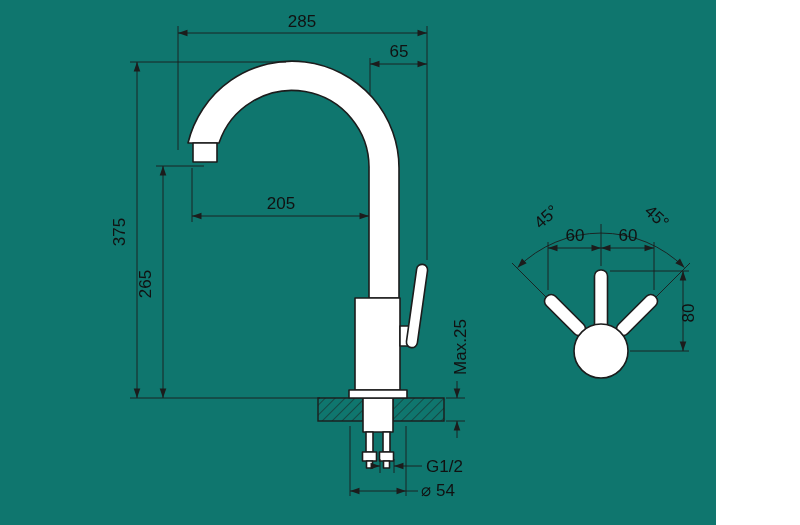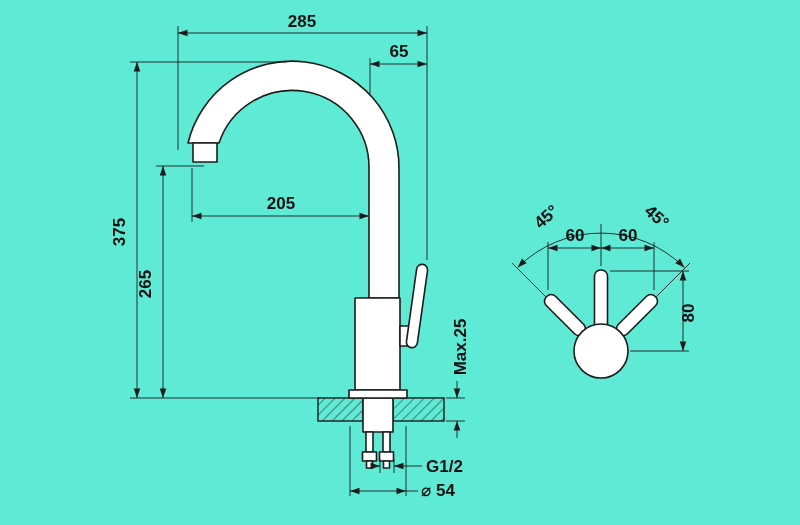--- a/index.html
+++ b/index.html
@@ -1,17 +1,17 @@
 <!DOCTYPE html>
 <html><head>
 <meta charset="utf-8">
 <title>Technical Drawing</title>
 <style>
   html,body { margin:0; padding:0; background:#ffffff; }
-  .sheet { position:relative; width:800px; height:525px; background:#5eead4; overflow:hidden;font-weight:bold; }
+  .sheet { position:relative; width:716px; height:525px; background:#0f766e; overflow:hidden; }
   svg { display:block; }
   .outline   { fill:#ffffff; stroke:#1c1c1c; stroke-width:1.6; stroke-linejoin:round; }
   .thin      { fill:none;    stroke:#1c1c1c; stroke-width:0.9; }
   .slab      { stroke:#1c1c1c; stroke-width:1.4; }
   .arrow     { fill:#1c1c1c; stroke:none; }
   .dim-label { font-family:"Liberation Sans","DejaVu Sans",sans-serif; font-size:17px; fill:#111111; }
 </style>
 </head>
 <body>
 

